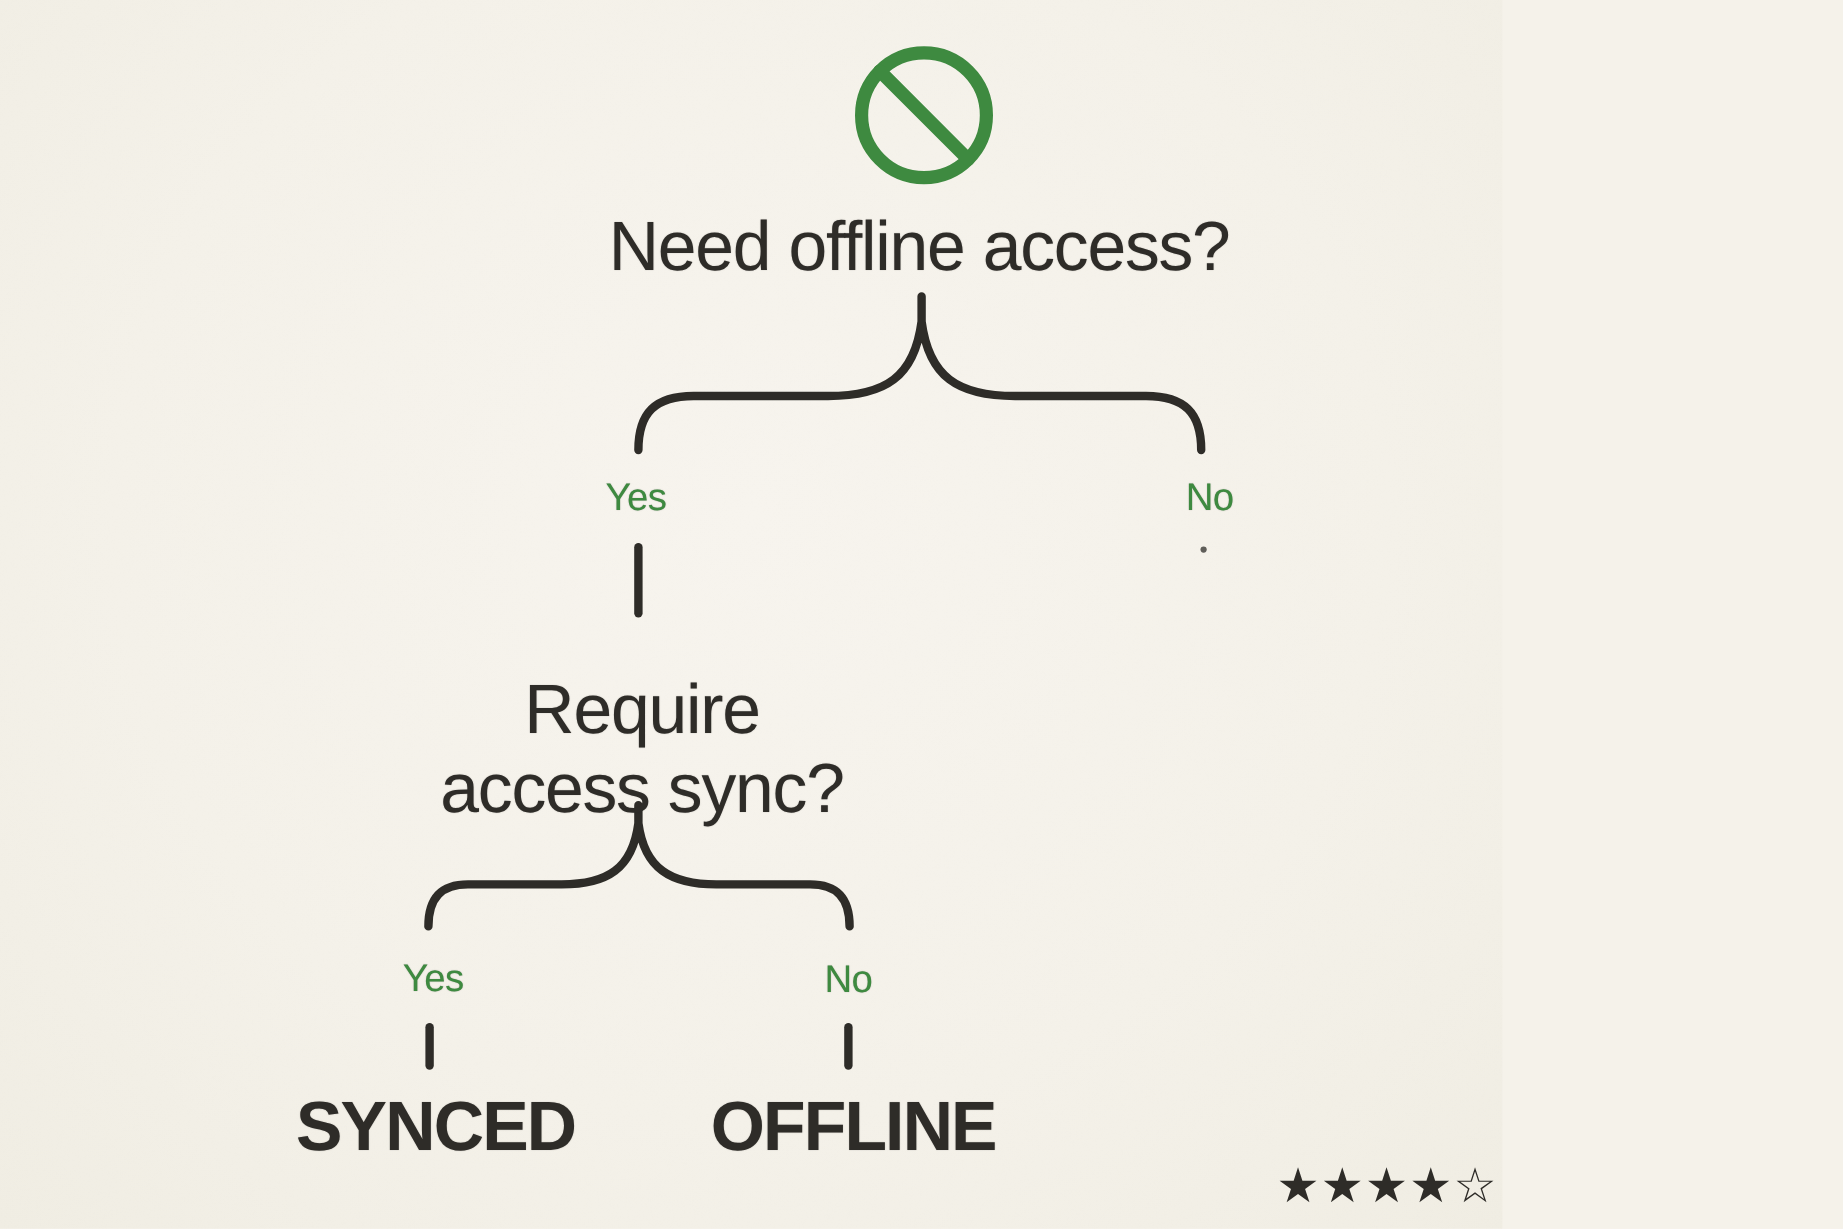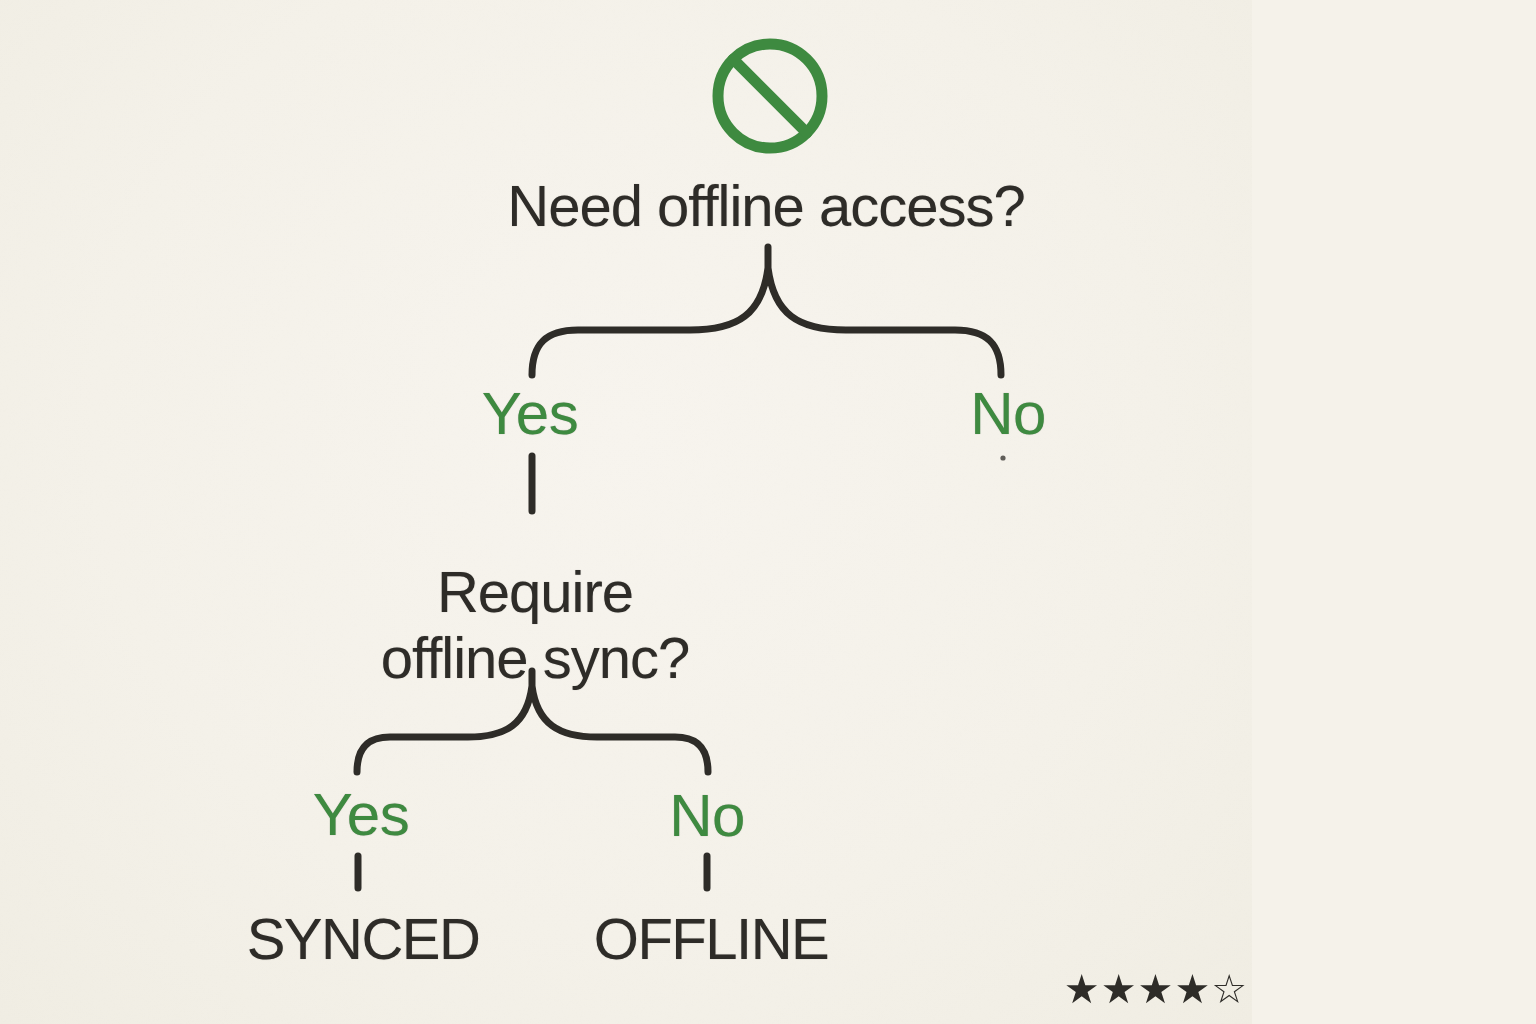--- a/index.html
+++ b/index.html
@@ -28,29 +28,29 @@
     font-size:58px;
     letter-spacing:-1px;
     font-weight:500;
   }
   .question.multiline{
     line-height:66px;
     text-align:center;
     margin-top:28px;
   }
   .branch-label{
-    font-size:60px;
+    font-size:32px;
     letter-spacing:-0.5px;
     color:var(--green);
     font-weight:500;
   }
   .result{
     font-size:58px;
     letter-spacing:-1.5px;
-    font-weight:400;
+    font-weight:700;
   }
   .stars{
     font-family:"DejaVu Sans", sans-serif;
     font-size:40px;
     letter-spacing:1px;
     text-shadow:none;
   }
   .connectors,.icon-svg,.noise-overlay{
     position:absolute;
     pointer-events:none;
@@ -109,21 +109,21 @@
     <circle class="ink-fill" cx="1003" cy="458" r="2.6" opacity="0.75"></circle>
   </svg>
 
   <div class="label question" style="left:766px; top:206px;">Need offline access?</div>
 
   <div class="label branch-label" style="left:530px; top:414px;">Yes</div>
   <div class="label branch-label" style="left:1008px; top:414px;">No</div>
 
   <div class="label question multiline" style="left:535px; top:597px;">
     <div>Require</div>
-    <div>offline sync?</div>
+    <div>access sync?</div>
   </div>
 
   <div class="label branch-label" style="left:361px; top:815px;">Yes</div>
   <div class="label branch-label" style="left:707px; top:816px;">No</div>
 
   <div class="label result" style="left:363px; top:939px;">SYNCED</div>
   <div class="label result" style="left:711px; top:939px;">OFFLINE</div>
 
   <div class="label stars" style="left:1156px; top:989px;">★★★★☆</div>
 

